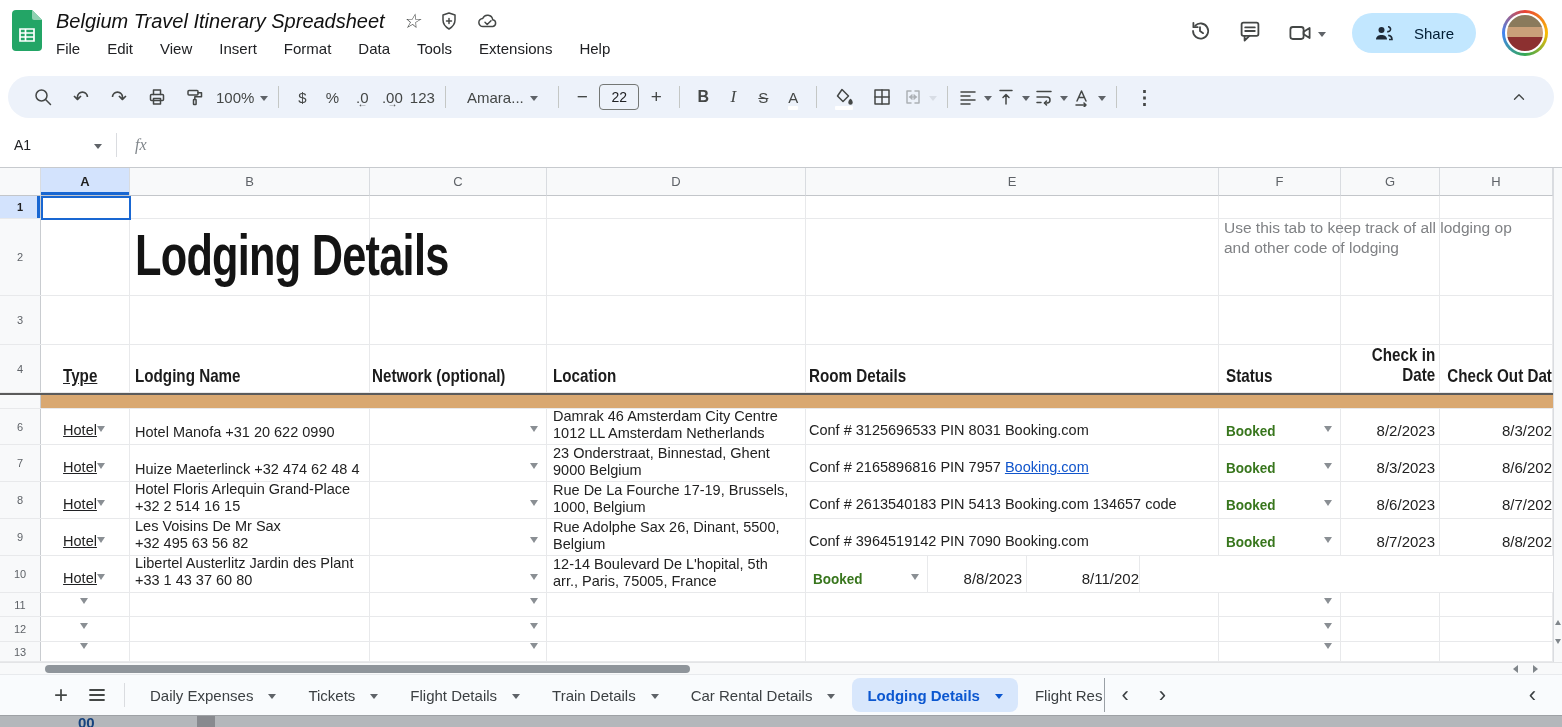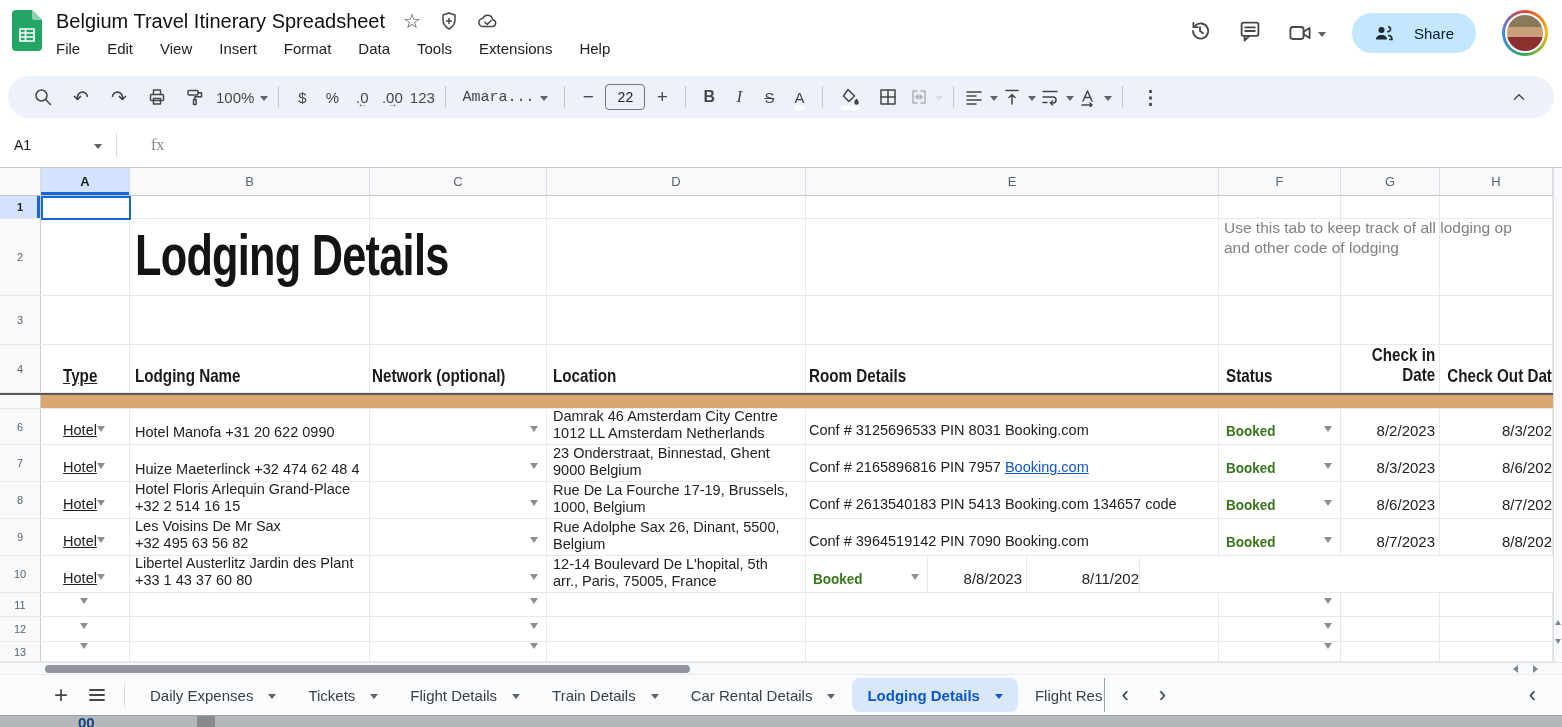--- a/index.html
+++ b/index.html
@@ -4,21 +4,21 @@
 <style>
   * { margin:0; padding:0; box-sizing:border-box; }
   html,body { width:1562px; height:727px; overflow:hidden; background:#fff;
     font-family:"Liberation Sans", sans-serif; color:#202124; }
   #app { position:relative; width:1562px; height:727px; }
 
   
   #topbar { height:70px; display:flex; align-items:flex-start; padding:6px 10px 0 12px; }
   .logo-wrap { margin-top:4px; margin-right:14px; }
   .title-block { flex:1; min-width:0; }
-  .title-row { display:flex; align-items:center; gap:18px; height:30px; }
+  .title-row { display:flex; align-items:center; gap:18px; height:30px;font-style:italic; }
   .doc-title { font-size:20px; color:#111; white-space:nowrap; }
   .t-icon { color:#444746; display:flex; align-items:center; }
   .menus { display:flex; gap:27px; margin-top:4px; font-size:15px; color:#202124; }
   .menus span { cursor:default; }
   .top-right { display:flex; align-items:center; gap:26px; margin-top:4px; padding-right:4px; }
   .share-btn { display:flex; align-items:center; gap:20px; background:#c2e7ff; color:#001d35;
     border-radius:24px; height:40px; padding:0 22px; font-size:15px; font-weight:500; }
   .avatar-ring { width:46px; height:46px; border-radius:50%; padding:3px;
     background:conic-gradient(#e94235,#fabb05,#34a853,#4285f4,#e94235); }
   .avatar { width:100%; height:100%; border-radius:50%; border:2px solid #fff;
@@ -44,21 +44,21 @@
   .underbar { position:absolute; left:8px; right:8px; bottom:3px; height:4px; background:#fff; border-radius:1px; }
   .disabled { opacity:.38; }
   .spacer { flex:1; }
   .dec-arrow { font-size:10px; position:absolute; bottom:4px; }
   svg.ic { fill:none; stroke:#444746; stroke-width:1.5; stroke-linecap:round; stroke-linejoin:round; }
 
   
   #formulabar { height:45px; display:flex; align-items:center; border-bottom:1px solid #c7cace; padding-left:10px; }
   .namebox { width:96px; display:flex; align-items:center; justify-content:space-between; font-size:14px; padding:0 4px; }
   .fb-sep { width:1px; height:24px; background:#dadce0; margin:0 10px; }
-  .fx { font-family:"Liberation Serif",serif; color:#80868b; font-size:16px; margin-left:24px; }
+  .fx { font-family:"Liberation Serif",serif; font-style:italic; color:#80868b; font-size:16px; margin-left:8px; }
 
   
   #sheet { position:relative; height:506px; }
   #colheaders { display:flex; height:28px; }
   .ch { background:#f8f9fa; border-right:1px solid #d9dce0; border-bottom:1px solid #c3c6ca;
     display:flex; align-items:center; justify-content:center; font-size:13px; color:#5f6368; }
   .ch.sel { background:#d3e3fd; color:#1f1f1f; font-weight:600; box-shadow:inset 0 -3px 0 #1967d2; }
   .corner { width:41px; }
   #gridrows { position:absolute; left:0; top:28px; width:1553px; }
   .row { display:flex; border-bottom:1px solid #e8e9eb; background:#fff; }
@@ -243,21 +243,21 @@
       <span class="tb narrow tb-txt">
           <span>.0</span>
           <span class="dec-arrow">←</span>
         </span>
       <span class="tb narrow tb-txt">
           <span>.00</span>
           <span class="dec-arrow">→</span>
         </span>
       <span class="tb narrow tb-txt">123</span>
       <span class="tb-sep"></span>
-      <span class="tb" style="min-width:92px;justify-content:flex-start;padding:0 6px;font-family:Liberation Mono, monospace;">
+      <span class="tb" style="min-width:92px;justify-content:center;padding:0 6px;">
         <span class="tb-txt">Amara...</span>
         <span class="caret"></span>
       </span>
       <span class="tb-sep"></span>
       <span class="tb narrow glyph">−</span>
       <span class="size-box">22</span>
       <span class="tb narrow glyph">+</span>
       <span class="tb-sep"></span>
       <span class="tb narrow fmt-b">B</span>
       <span class="tb narrow fmt-i">I</span>

